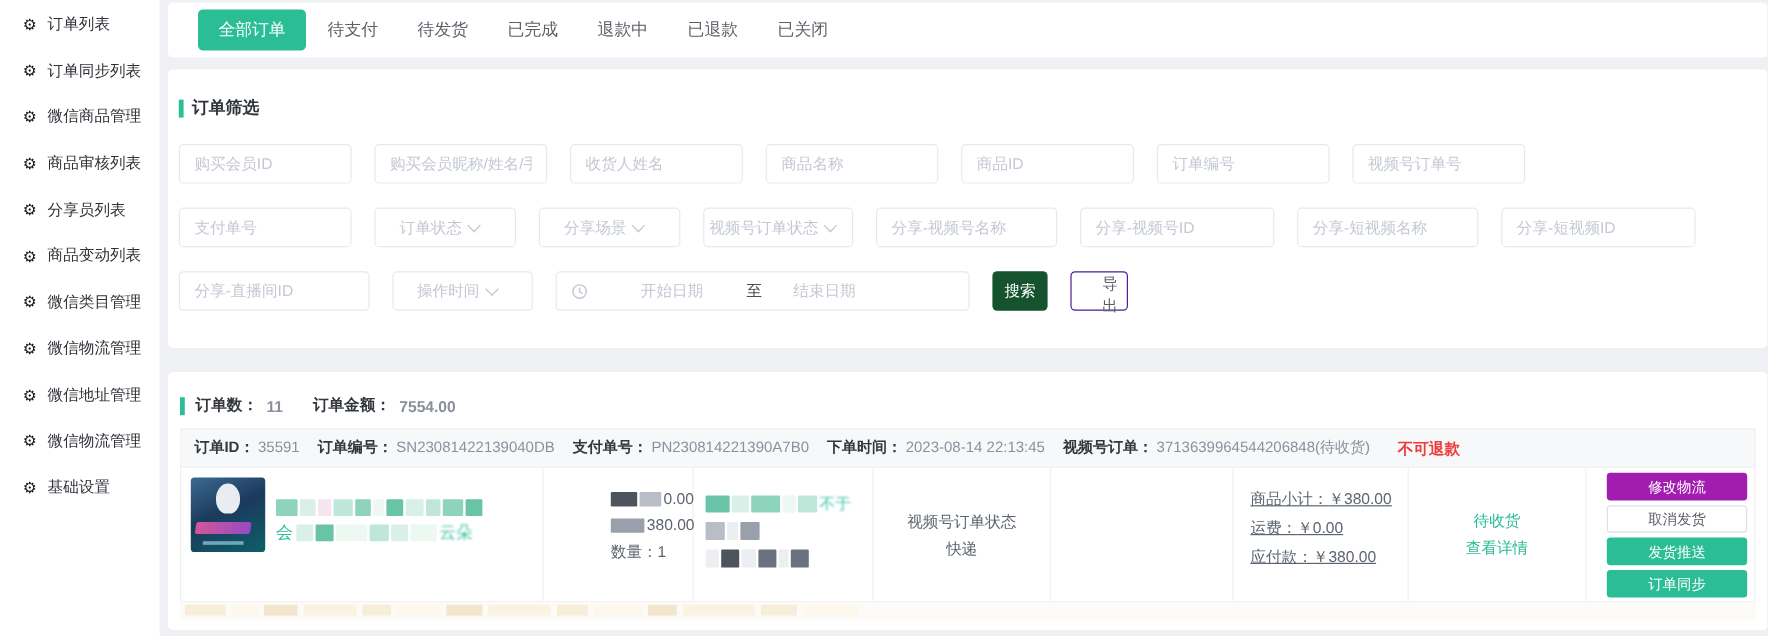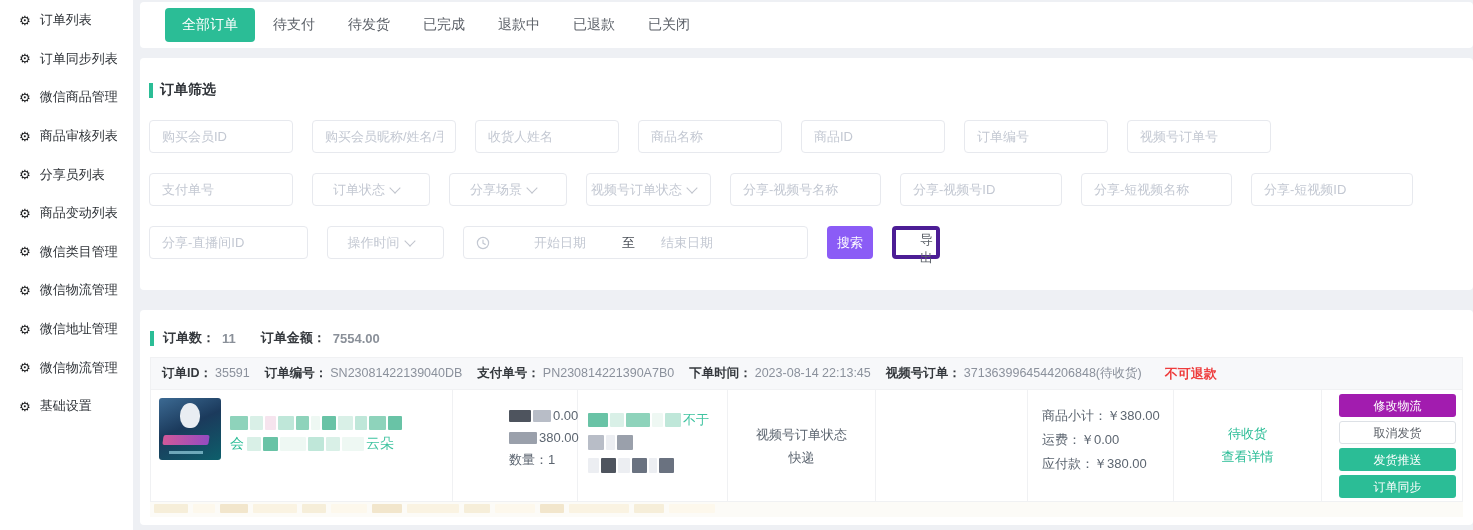--- a/index.html
+++ b/index.html
@@ -35,22 +35,22 @@
   .fin::placeholder{color:#c3c8d2;}
   .fsel{height:33px;border:1px solid #e7e9ee;border-radius:4px;display:flex;align-items:center;justify-content:center;padding:0 22px 0 12px;box-sizing:border-box;cursor:pointer;flex:none;background:#fff;}
   .ph{font-size:13px;color:#c3c8d2;white-space:nowrap;}
   .chev{width:7px;height:7px;border-right:1.4px solid #c0c4cc;border-bottom:1.4px solid #c0c4cc;transform:rotate(45deg);margin-top:-3px;flex:none;margin-left:6px;}
   .w144{width:144px}.w118{width:118px}.w125{width:125px}.w151{width:151px}.w159{width:159px}.w162{width:162px}.w117{width:117px}
   .daterange{width:345px;height:33px;border:1px solid #e7e9ee;border-radius:4px;display:flex;align-items:center;box-sizing:border-box;padding:0 12px;cursor:pointer;flex:none;background:#fff;}
   .dr-start{margin-left:44px;width:88px;}
   .dr-sep{font-size:13px;color:#4a4f57;margin-right:26px;}
   .dr-end{width:90px;}
   .btn{height:33px;border-radius:4px;font-size:13px;border:none;cursor:pointer;flex:none;}
-  .btn.green{background:#8b5cf6;color:#fff;width:46px;}
-  .btn.plain{background:#fff;border:4px solid #4c1d95;color:#5c6168;width:48px;padding-left:24px;}
+  .btn.green{background:#14532d;color:#fff;width:46px;}
+  .btn.plain{background:#fff;border:1px solid #4c1d95;color:#5c6168;width:48px;padding-left:24px;}
 
   
   .list{margin-top:20px;padding:19px 10px 0;box-sizing:border-box;height:215px;overflow:hidden;}
   .summary{display:flex;align-items:center;font-size:13px;}
   .summary .bar{margin-right:9px;}
   .s-lab{color:#34383d;font-weight:bold;font-family:Liberation Mono, monospace;}
   .s-val{color:#8a9099;font-weight:bold;margin:0 25px 0 7px;}
 
   .order-head{margin-top:10px;height:33px;background:#f7f8fa;border:1px solid #f0f1f3;display:flex;align-items:center;padding:0 11px;box-sizing:border-box;font-size:12.5px;white-space:nowrap;}
   .oh-pair{margin-right:15px;}
@@ -59,21 +59,21 @@
   .badge-red{color:#ee3c3c;font-weight:bold;font-size:13px;margin-left:8px;}
 
   .order-row{display:flex;border:1px solid #f0f1f3;border-top:none;height:112px;box-sizing:border-box;background:#fff;}
   .col{border-right:1px solid #f0f1f3;box-sizing:border-box;height:100%;flex:none;}
   .col:last-child{border-right:none;}
   .col-product{width:302px;display:flex;padding:8px 6px 8px 8px;gap:9px;}
   .col-price{width:125px;padding:15px 0 0 12px;font-size:13px;color:#5c6570;line-height:22px;white-space:nowrap;}
   .col-buyer{width:150px;padding:21px 0 0 10px;}
   .col-pay{width:148px;text-align:center;padding-top:33px;font-size:13px;color:#5c6570;line-height:23px;}
   .col-empty{width:152px;}
-  .col-totals{width:146px;padding:14px 4px 0 14px;font-size:13px;color:#5c6570;line-height:24px;white-space:nowrap;}
+  .col-totals{width:146px;padding:14px 4px 0 14px;font-size:13px;color:#5c6570;line-height:24px;white-space:nowrap;text-decoration:underline;}
   .col-status{width:148px;text-align:center;padding-top:32px;font-size:13px;color:#2bbd96;line-height:23px;}
   .detail-link{cursor:pointer;}
   .col-actions{width:142px;padding:4px 0 0 17px;}
   .abtn{display:block;width:117px;height:23px;border-radius:3px;font-size:12px;margin-bottom:4px;border:none;cursor:pointer;line-height:1;}
   .abtn.orange{background:#a21caf;color:#fff;}
   .abtn.plainb{background:#fff;border:1px solid #dde1e6;color:#5c6168;}
   .abtn.green{background:#2bbd96;color:#fff;}
 
   
   .poster{width:62px;height:62px;border-radius:3px;flex:none;position:relative;overflow:hidden;background:linear-gradient(155deg,#3c6a93 0%,#1b3a5c 45%,#0d5f6b 100%);}

